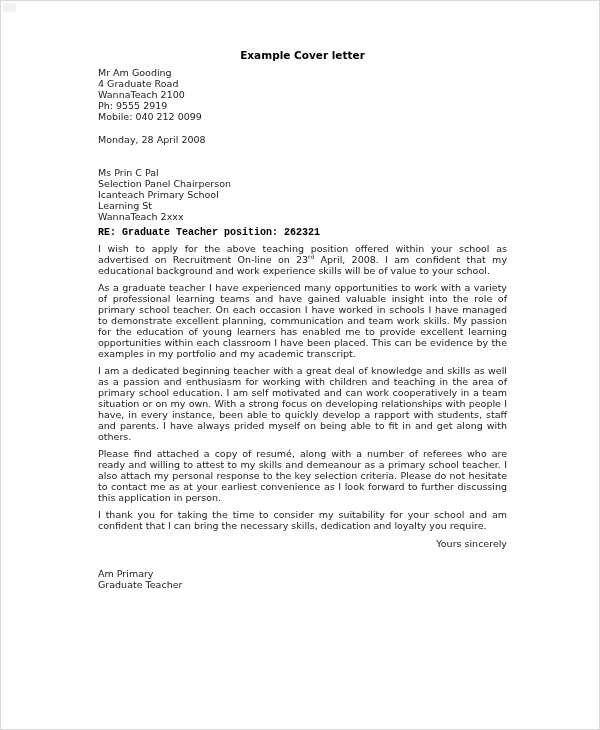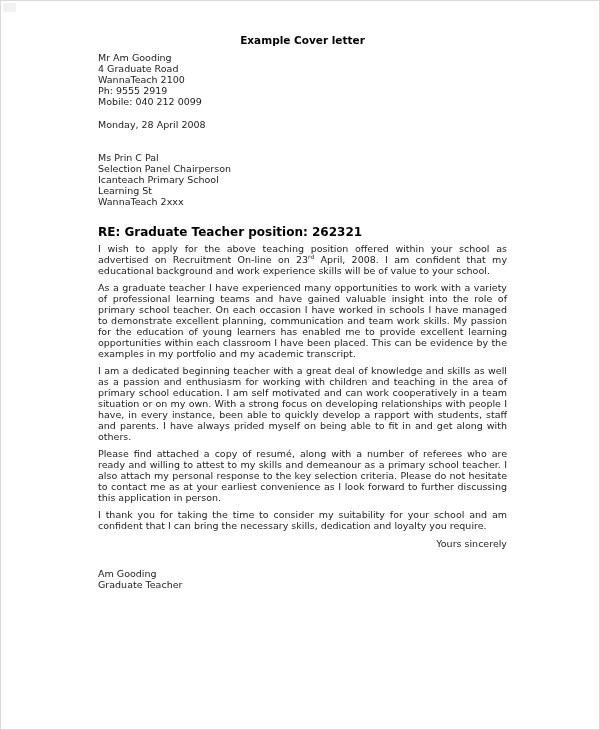--- a/index.html
+++ b/index.html
@@ -25,45 +25,46 @@
     position: absolute;
     left: 2px;
     top: 2px;
     width: 13px;
     height: 9px;
     background: #f2f2f2;
   }
   .content {
     margin-left: 97px;
     width: 409px;
-    padding-top: 34px;
+    padding-top: 49px;
     color: #1c1c1c;
     font-size: 9.5px;
     line-height: 11px;
   }
   .title {
     font-weight: bold;
     font-size: 10.5px;
     line-height: 11px;
     text-align: center;
     color: #000000;
   }
   .address div {
     line-height: 11px;
     white-space: nowrap;
   }
   .sender     { margin-top: 6px; }
   .date       { margin-top: 12px; }
   .recipient  { margin-top: 22px; }
   .salutation { margin-top: 24px; }
   .subject {
-    margin-top: 20px;
+    margin-top: 5px;
     font-weight: bold;
-    font-size: 12px;
+    font-size: 10px;
     color: #000000;
+    font-family: Liberation Mono, monospace;
   }
   p.para {
     margin: 6px 0 0 0;
     text-align: justify;
   }
   p.para.first { margin-top: 5px; }
   sup.ord {
     font-size: 6px;
     line-height: 0;
     vertical-align: super;
@@ -109,18 +110,18 @@
 
     <p class="para">I am a dedicated beginning teacher with a great deal of knowledge and skills as well as a passion and enthusiasm for working with children and teaching in the area of primary school education. I am self motivated and can work cooperatively in a team situation or on my own. With a strong focus on developing relationships with people I have, in every instance, been able to quickly develop a rapport with students, staff and parents. I have always prided myself on being able to fit in and get along with others.</p>
 
     <p class="para">Please find attached a copy of resumé, along with a number of referees who are ready and willing to attest to my skills and demeanour as a primary school teacher. I also attach my personal response to the key selection criteria. Please do not hesitate to contact me as at your earliest convenience as I look forward to further discussing this application in person.</p>
 
     <p class="para">I thank you for taking the time to consider my suitability for your school and am confident that I can bring the necessary skills, dedication and loyalty you require.</p>
 
     <div class="closing">Yours sincerely</div>
 
     <div class="signature">
-      <div>Am Gooding</div>
+      <div>Am Primary</div>
       <div>Graduate Teacher</div>
     </div>
 
   </div>
 </div>
 
 </body></html>

